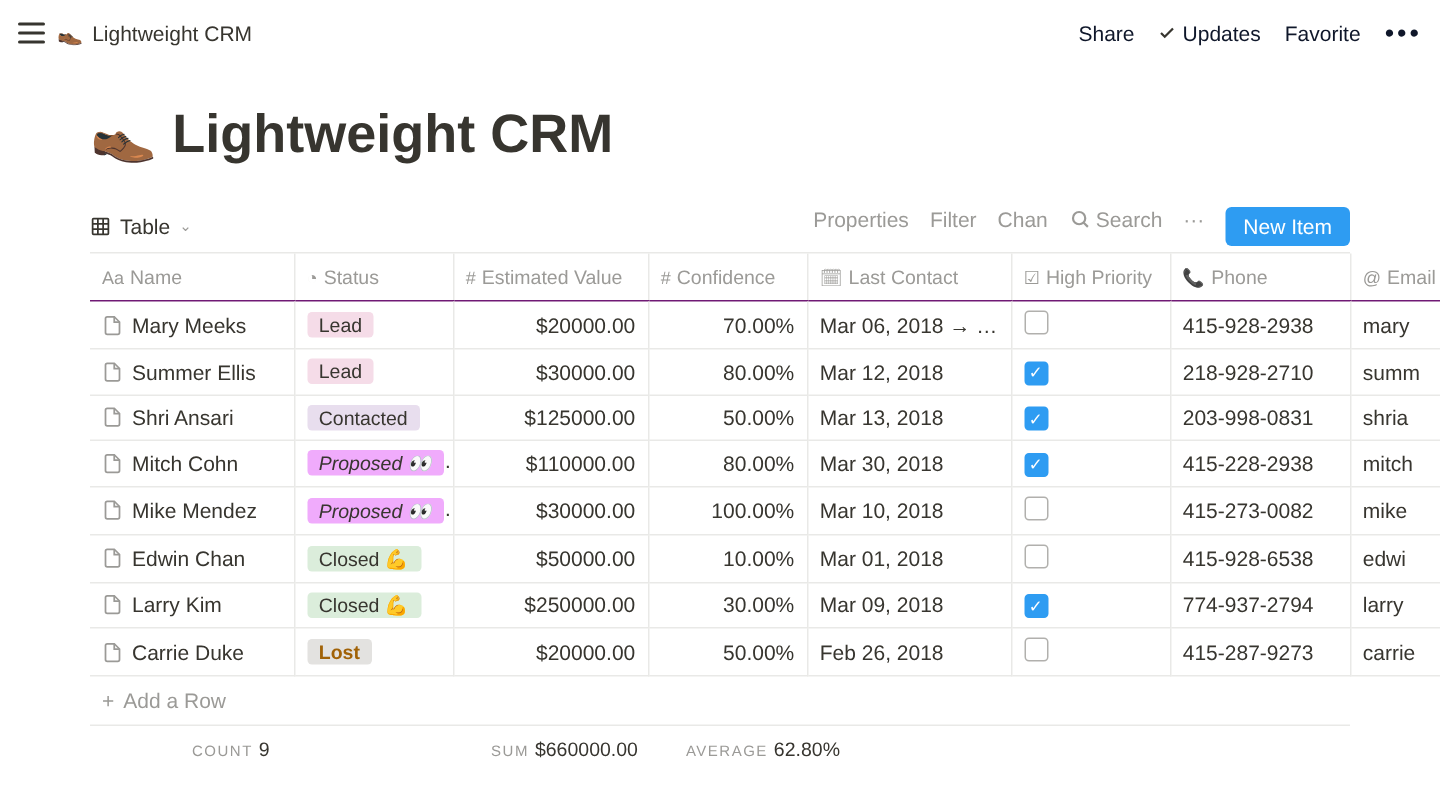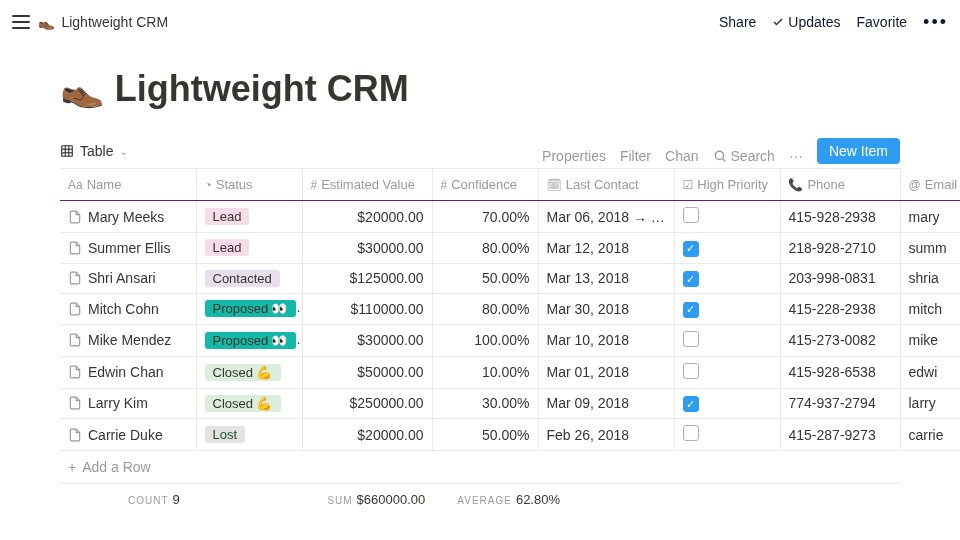--- a/index.html
+++ b/index.html
@@ -13,40 +13,40 @@
 .topbar-right { margin-left: auto; display: flex; align-items: center; gap: 16px; color: #0f172a; font-size: 14px; }
 .topbar-right .item { cursor: pointer; display: flex; align-items: center; gap: 4px; }
 .dots { font-size: 18px; letter-spacing: 2px; cursor: pointer; }
 
 .page { padding: 24px 60px 0 60px; }
 .page-title { font-size: 36px; font-weight: 700; display: flex; align-items: center; gap: 10px; margin-bottom: 28px; }
 
 .view-bar { display: flex; align-items: center; margin-bottom: 4px; font-size: 14px; gap: 24px; }
 .view-tab { display: flex; align-items: center; gap: 6px; font-weight: 500; cursor: pointer; padding: 4px 0; }
 .view-tab .chev { font-size: 10px; color: #9b9a97; }
-.view-actions { margin-left: auto; display: flex; align-items: flex-end; gap: 14px; color: #9b9a97; font-size: 14px; }
+.view-actions { margin-left: auto; display: flex; align-items: flex-start; gap: 14px; color: #9b9a97; font-size: 14px; }
 .view-actions .act { cursor: pointer; display: flex; align-items: center; gap: 4px; }
 .new-btn { background: #2e9cf2; color: #fff; padding: 5px 12px; border-radius: 4px; cursor: pointer; font-weight: 500; font-size: 14px; }
 
 .table-container { border-top: 1px solid #e9e9e7; }
 .table { width: 100%; border-collapse: collapse; table-layout: fixed; }
 
 .th { text-align: left; font-size: 13px; font-weight: 400; color: #9b9a97; padding: 8px 8px; border-bottom: 1px solid #701a75; border-right: 1px solid #e9e9e7; white-space: nowrap; overflow: hidden; }
 .th .icon { margin-right: 4px; font-size: 12px; }
 .td { font-size: 14px; padding: 6px 8px; border-bottom: 1px solid #e9e9e7; border-right: 1px solid #e9e9e7; white-space: nowrap; overflow: hidden; text-overflow: ellipsis; }
 .td.num { text-align: right; }
 .row-title { display: flex; align-items: center; gap: 6px; font-weight: 500; }
 .page-ico { color: #9b9a97; }
 
 .badge { display: inline-block; padding: 1px 8px; border-radius: 3px; font-size: 13px; font-weight: 400; }
 .badge-lead { background: #f5dce8; color: #37352f; }
 .badge-contacted { background: #e8deee; color: #37352f; }
-.badge-proposed { background: #14b8a6; color: #37352f; }
+.badge-proposed { background: #f0abfc; color: #37352f; font-style: italic; }
 .badge-closed { background: #dbeddb; color: #37352f; }
-.badge-lost { background: #e3e2e0; color: #14532d; }
+.badge-lost { background: #e3e2e0; color: #a16207; font-weight: bold; }
 
 .checkbox { width: 16px; height: 16px; border: 1.5px solid #b1b0ad; border-radius: 3px; display: inline-flex; align-items: center; justify-content: center; }
 .checkbox.checked { background: #2e9cf2; border-color: #2e9cf2; color: #fff; font-size: 11px; }
 
 .add-row { font-size: 14px; color: #9b9a97; padding: 8px 8px; cursor: pointer; display: flex; align-items: center; gap: 6px; border-bottom: 1px solid #e9e9e7;}
 
 .footer { display: flex; align-items: center; gap: 32px; padding: 8px 8px; font-size: 13px; }
 .footer .lbl { color: #9b9a97; font-size: 10px; letter-spacing: 1px; margin-right: 4px; }
 
 svg { display: inline-block; vertical-align: middle; }

